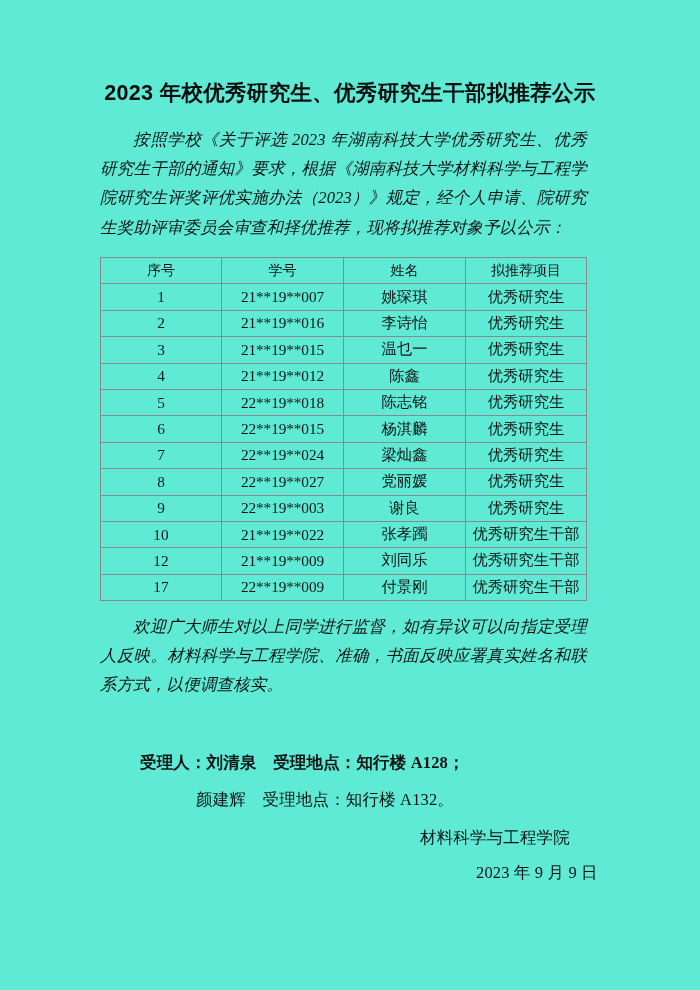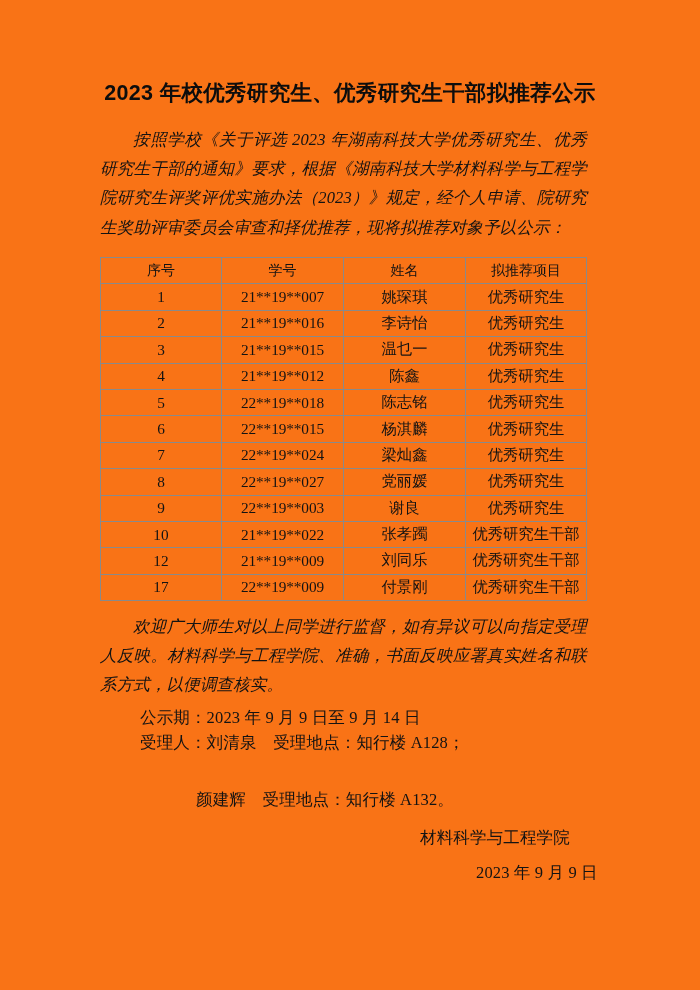--- a/index.html
+++ b/index.html
@@ -4,21 +4,21 @@
 <style>
   html, body {
     margin: 0;
     padding: 0;
     background: #ffffff;
   }
   .page {
     position: relative;
     width: 700px;
     height: 990px;
-    background: #f97316;
+    background: #5eead4;
     overflow: hidden;
     font-family: "Liberation Serif", "DejaVu Serif", serif;
     color: #111111;
   }
 
   
   .doc-title {
     position: absolute;
     left: 0;
     top: 78px;
@@ -91,21 +91,21 @@
   
   .tail-line {
     position: absolute;
     font-size: 16.5px;
     line-height: 29px;
     letter-spacing: 0.15px;
     color: #131313;
     white-space: nowrap;
   }
   #publicity-period { left: 140px; top: 703px; }
-  #handler-line-1   { left: 140px; top: 728px; }
+  #handler-line-1   { left: 140px; top: 748px; font-weight: bold; }
   #handler-line-2   { left: 196px; top: 785px; }
   #signature-org    { left: 420px; top: 823px; }
   #signature-date   { left: 436px; top: 858px; margin-left: 40px; }
 </style>
 </head>
 <body>
 
 <div class="page">
 
   <div class="doc-title">2023 年校优秀研究生、优秀研究生干部拟推荐公示</div>
@@ -202,21 +202,20 @@
         <td>付景刚</td>
         <td>优秀研究生干部</td>
       </tr>
     </tbody>
   </table>
 
   <div class="body-block" id="notice-paragraph">
     <p class="para indent">欢迎广大师生对以上同学进行监督，如有异议可以向指定受理人反映。材料科学与工程学院、准确，书面反映应署真实姓名和联系方式，以便调查核实。</p>
   </div>
 
-  <div class="tail-line" id="publicity-period">公示期：2023 年 9 月 9 日至 9 月 14 日</div>
 
   <div class="tail-line" id="handler-line-1">受理人：刘清泉　受理地点：知行楼 A128；</div>
 
   <div class="tail-line" id="handler-line-2">颜建辉　受理地点：知行楼 A132。</div>
 
   <div class="tail-line" id="signature-org">材料科学与工程学院</div>
 
   <div class="tail-line" id="signature-date">2023 年 9 月 9 日</div>
 
 </div>

